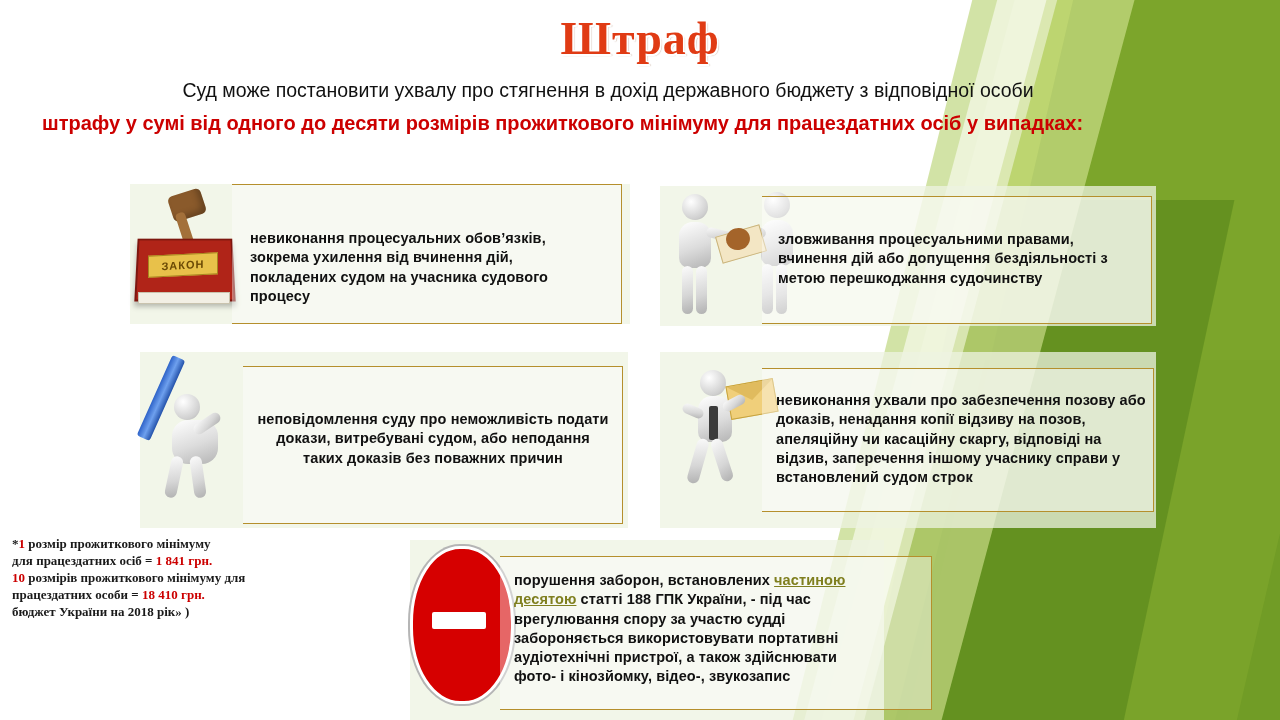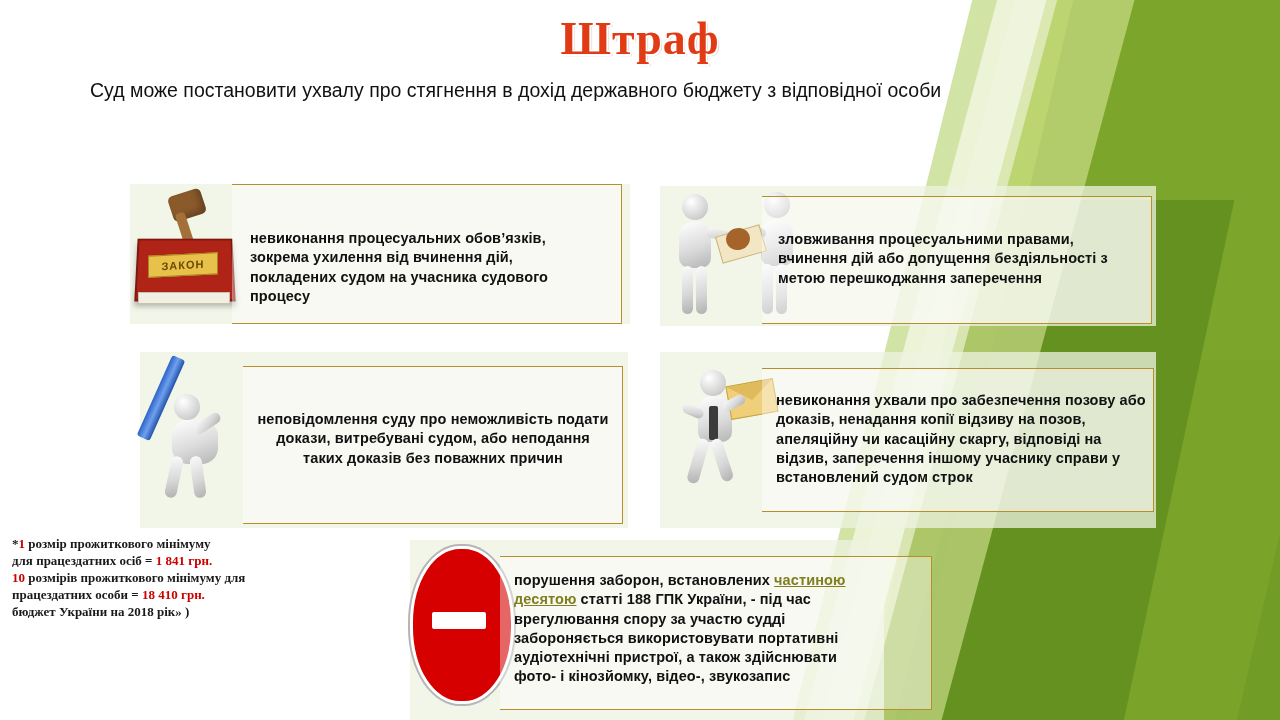--- a/index.html
+++ b/index.html
@@ -52,26 +52,27 @@
       -1.5px  1.5px 0 #ffffff,
        1.5px  1.5px 0 #ffffff,
        0 0 2px #ffffff,
        2px 2px 1px rgba(120,60,20,0.35);
   }
 
   
   .intro-1 {
     position: absolute;
     top: 78px;
-    left: 42px;
+    left: 24px;
     width: 1120px;
     font-size: 19.5px;
     color: #111111;
     text-indent: 48px;
     line-height: 1.25;
+    text-align: center;
   }
   .intro-2 {
     position: absolute;
     top: 110px;
     left: 42px;
     width: 1210px;
     font-size: 20px;
     font-weight: bold;
     color: #cc0000;
     line-height: 1.32;
@@ -235,20 +236,21 @@
     <div class="bg-shape g2"></div>
     <div class="bg-shape g4"></div>
     <div class="bg-shape g5"></div>
     <div class="bg-shape g7"></div>
     <div class="white-wash"></div>
   </div>
 
   <div class="title">Штраф</div>
 
   <div class="intro-1">Суд може постановити ухвалу про стягнення в дохід державного бюджету з відповідної особи</div>
+  <div class="intro-2">штрафу у сумі від одного до десяти розмірів прожиткового мінімуму для працездатних осіб у випадках:</div>
 
   <div class="panel-bg" id="box1-panel"></div>
   <div class="illus" id="ill-book">
     <div class="gavel-head"></div>
     <div class="gavel-handle"></div>
     <div class="book-body"></div>
     <div class="book-band">ЗАКОН</div>
     <div class="book-pages"></div>
   </div>
   <div class="box box-bordered" id="box1">
@@ -266,21 +268,21 @@
     <div class="person-head" style="left:92px; top:4px;"></div>
     <div class="person-body" style="left:89px; top:32px;"></div>
     <div class="person-limb" style="left:62px; top:42px; width:32px; height:10px; transform:rotate(-10deg);"></div>
     <div class="person-limb" style="left:90px; top:76px; width:11px; height:50px;"></div>
     <div class="person-limb" style="left:104px; top:76px; width:11px; height:50px;"></div>
 
     <div style="position:absolute; left:46px; top:42px; width:44px; height:26px; background:#f3e6c4; border:1px solid #c9b47c; transform:rotate(-16deg);"></div>
     <div style="position:absolute; left:54px; top:40px; width:24px; height:22px; border-radius:50%; background:#a4642a; transform:rotate(-16deg);"></div>
   </div>
   <div class="box box-bordered" id="box2">
-    <div class="box-text">зловживання процесуальними правами, вчинення дій або допущення бездіяльності з метою перешкоджання заперечення</div>
+    <div class="box-text">зловживання процесуальними правами, вчинення дій або допущення бездіяльності з метою перешкоджання судочинству</div>
   </div>
 
   <div class="panel-bg" id="box3-panel"></div>
   <div class="illus" id="ill-pen">
     <div class="pen-body"></div>
     <div class="pen-tip"></div>
     <div class="person-head" style="left:34px; top:42px;"></div>
     <div class="person-body" style="left:32px; top:68px; width:46px; height:44px; border-radius:16px;"></div>
     <div class="person-limb" style="left:52px; top:66px; width:30px; height:11px; transform:rotate(-34deg);"></div>
     <div class="person-limb" style="left:28px; top:104px; width:12px; height:42px; transform:rotate(12deg);"></div>

